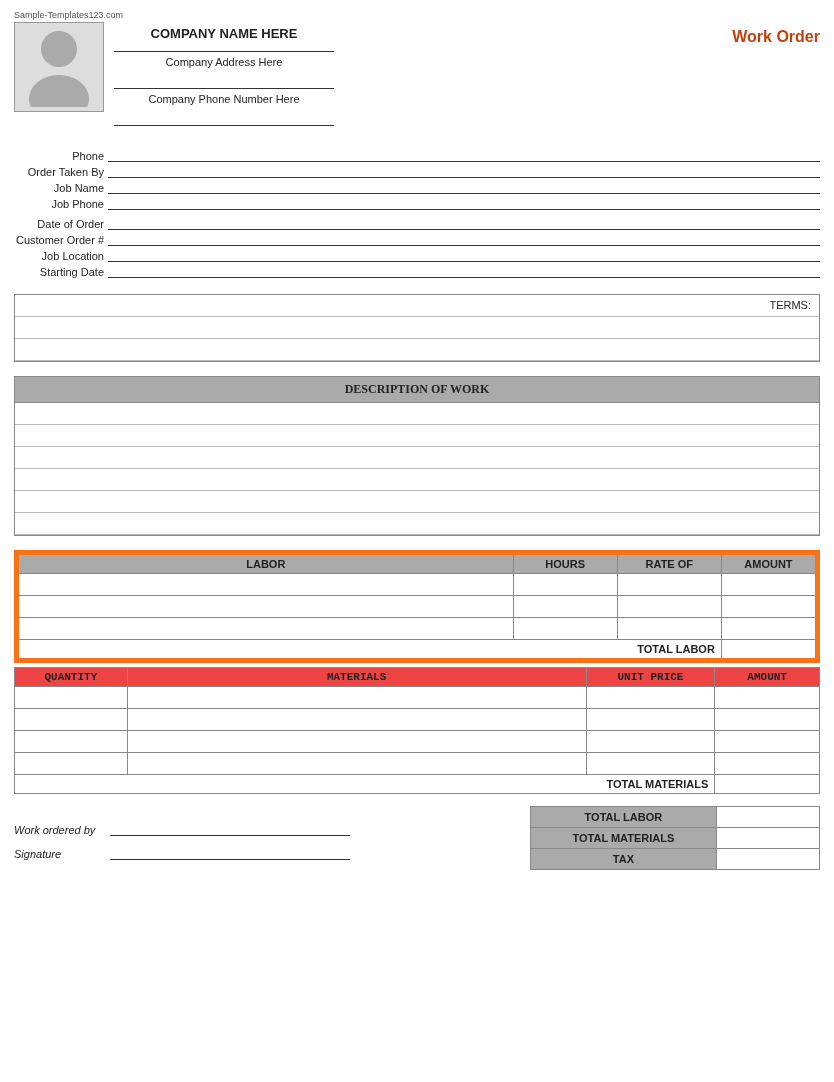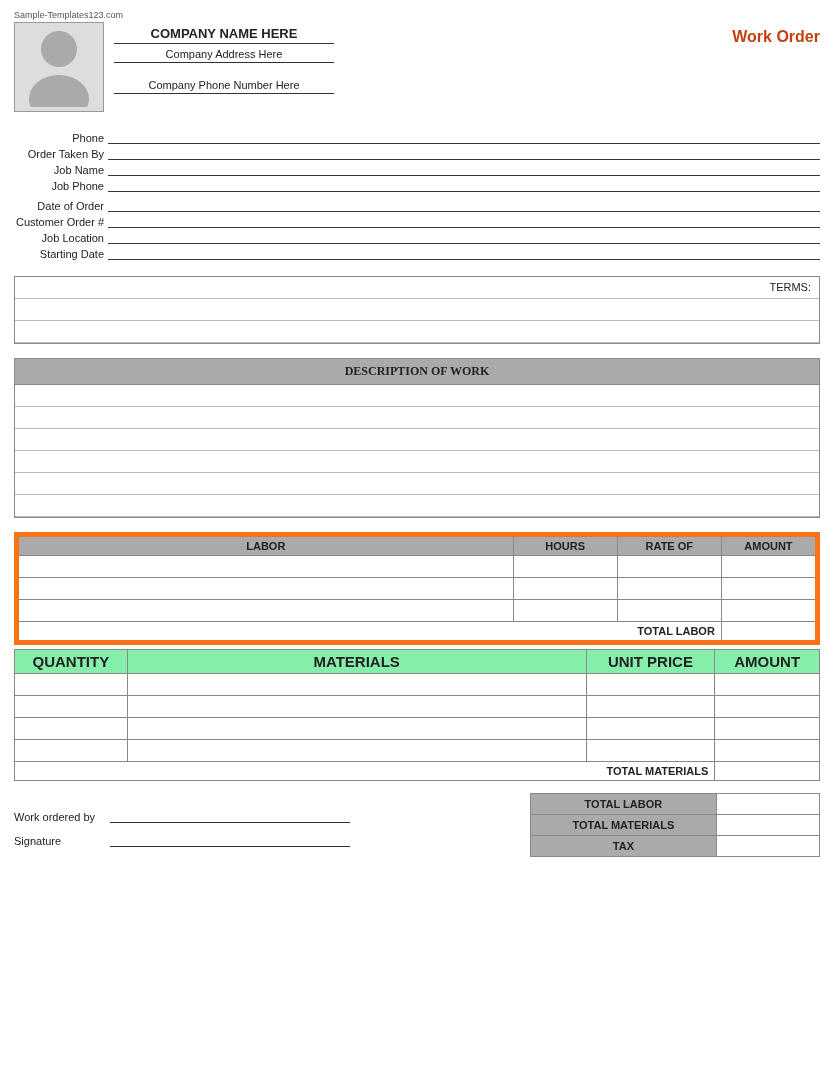--- a/index.html
+++ b/index.html
@@ -43,29 +43,29 @@
       display: flex;
       flex-direction: column;
       justify-content: flex-start;
       padding-top: 4px;
     }
     .company-name {
       font-size: 13px;
       font-weight: bold;
       border-bottom: 1px solid #333;
       min-width: 220px;
-      padding-bottom: 2px;
+      padding-bottom: 10px;
       margin-bottom: 4px;
       text-align: center;
     }
     .company-field {
       border-bottom: 1px solid #333;
       min-width: 220px;
-      padding-bottom: 2px;
-      margin-bottom: 16px;
+      padding-bottom: 20px;
+      margin-bottom: 4px;
       text-align: center;
       font-size: 11px;
     }
     .work-order-title {
       font-size: 16px;
       font-weight: bold;
       color: #c2410c;
       padding-top: 6px;
     }
     .form-fields {
@@ -150,37 +150,39 @@
       width: 100%;
       border-collapse: collapse;
       border: 1px solid #888;
       margin-bottom: 4px;
     }
     .material-table th, .material-table td {
       border: 1px solid #888;
       padding: 3px 6px;
     }
     .material-header {
-      background: #86efac;
-      font-weight: bold;
-      font-size: 15px;
-      text-align: center;
+      background: #ef4444;
+      font-weight: bold;
+      font-size: 11px;
+      text-align: center;
+      font-family: Liberation Mono, monospace;
     }
     .material-data td {
       height: 22px;
     }
     .summary-section {
       display: flex;
       justify-content: space-between;
       align-items: flex-end;
       margin-top: 12px;
     }
     .signature-area {
       flex: 1;
       padding-right: 20px;
+      font-style: italic;
     }
     .sig-row {
       display: flex;
       align-items: flex-end;
       gap: 6px;
       margin-bottom: 10px;
     }
     .sig-label {
       white-space: nowrap;
       font-size: 11px;

